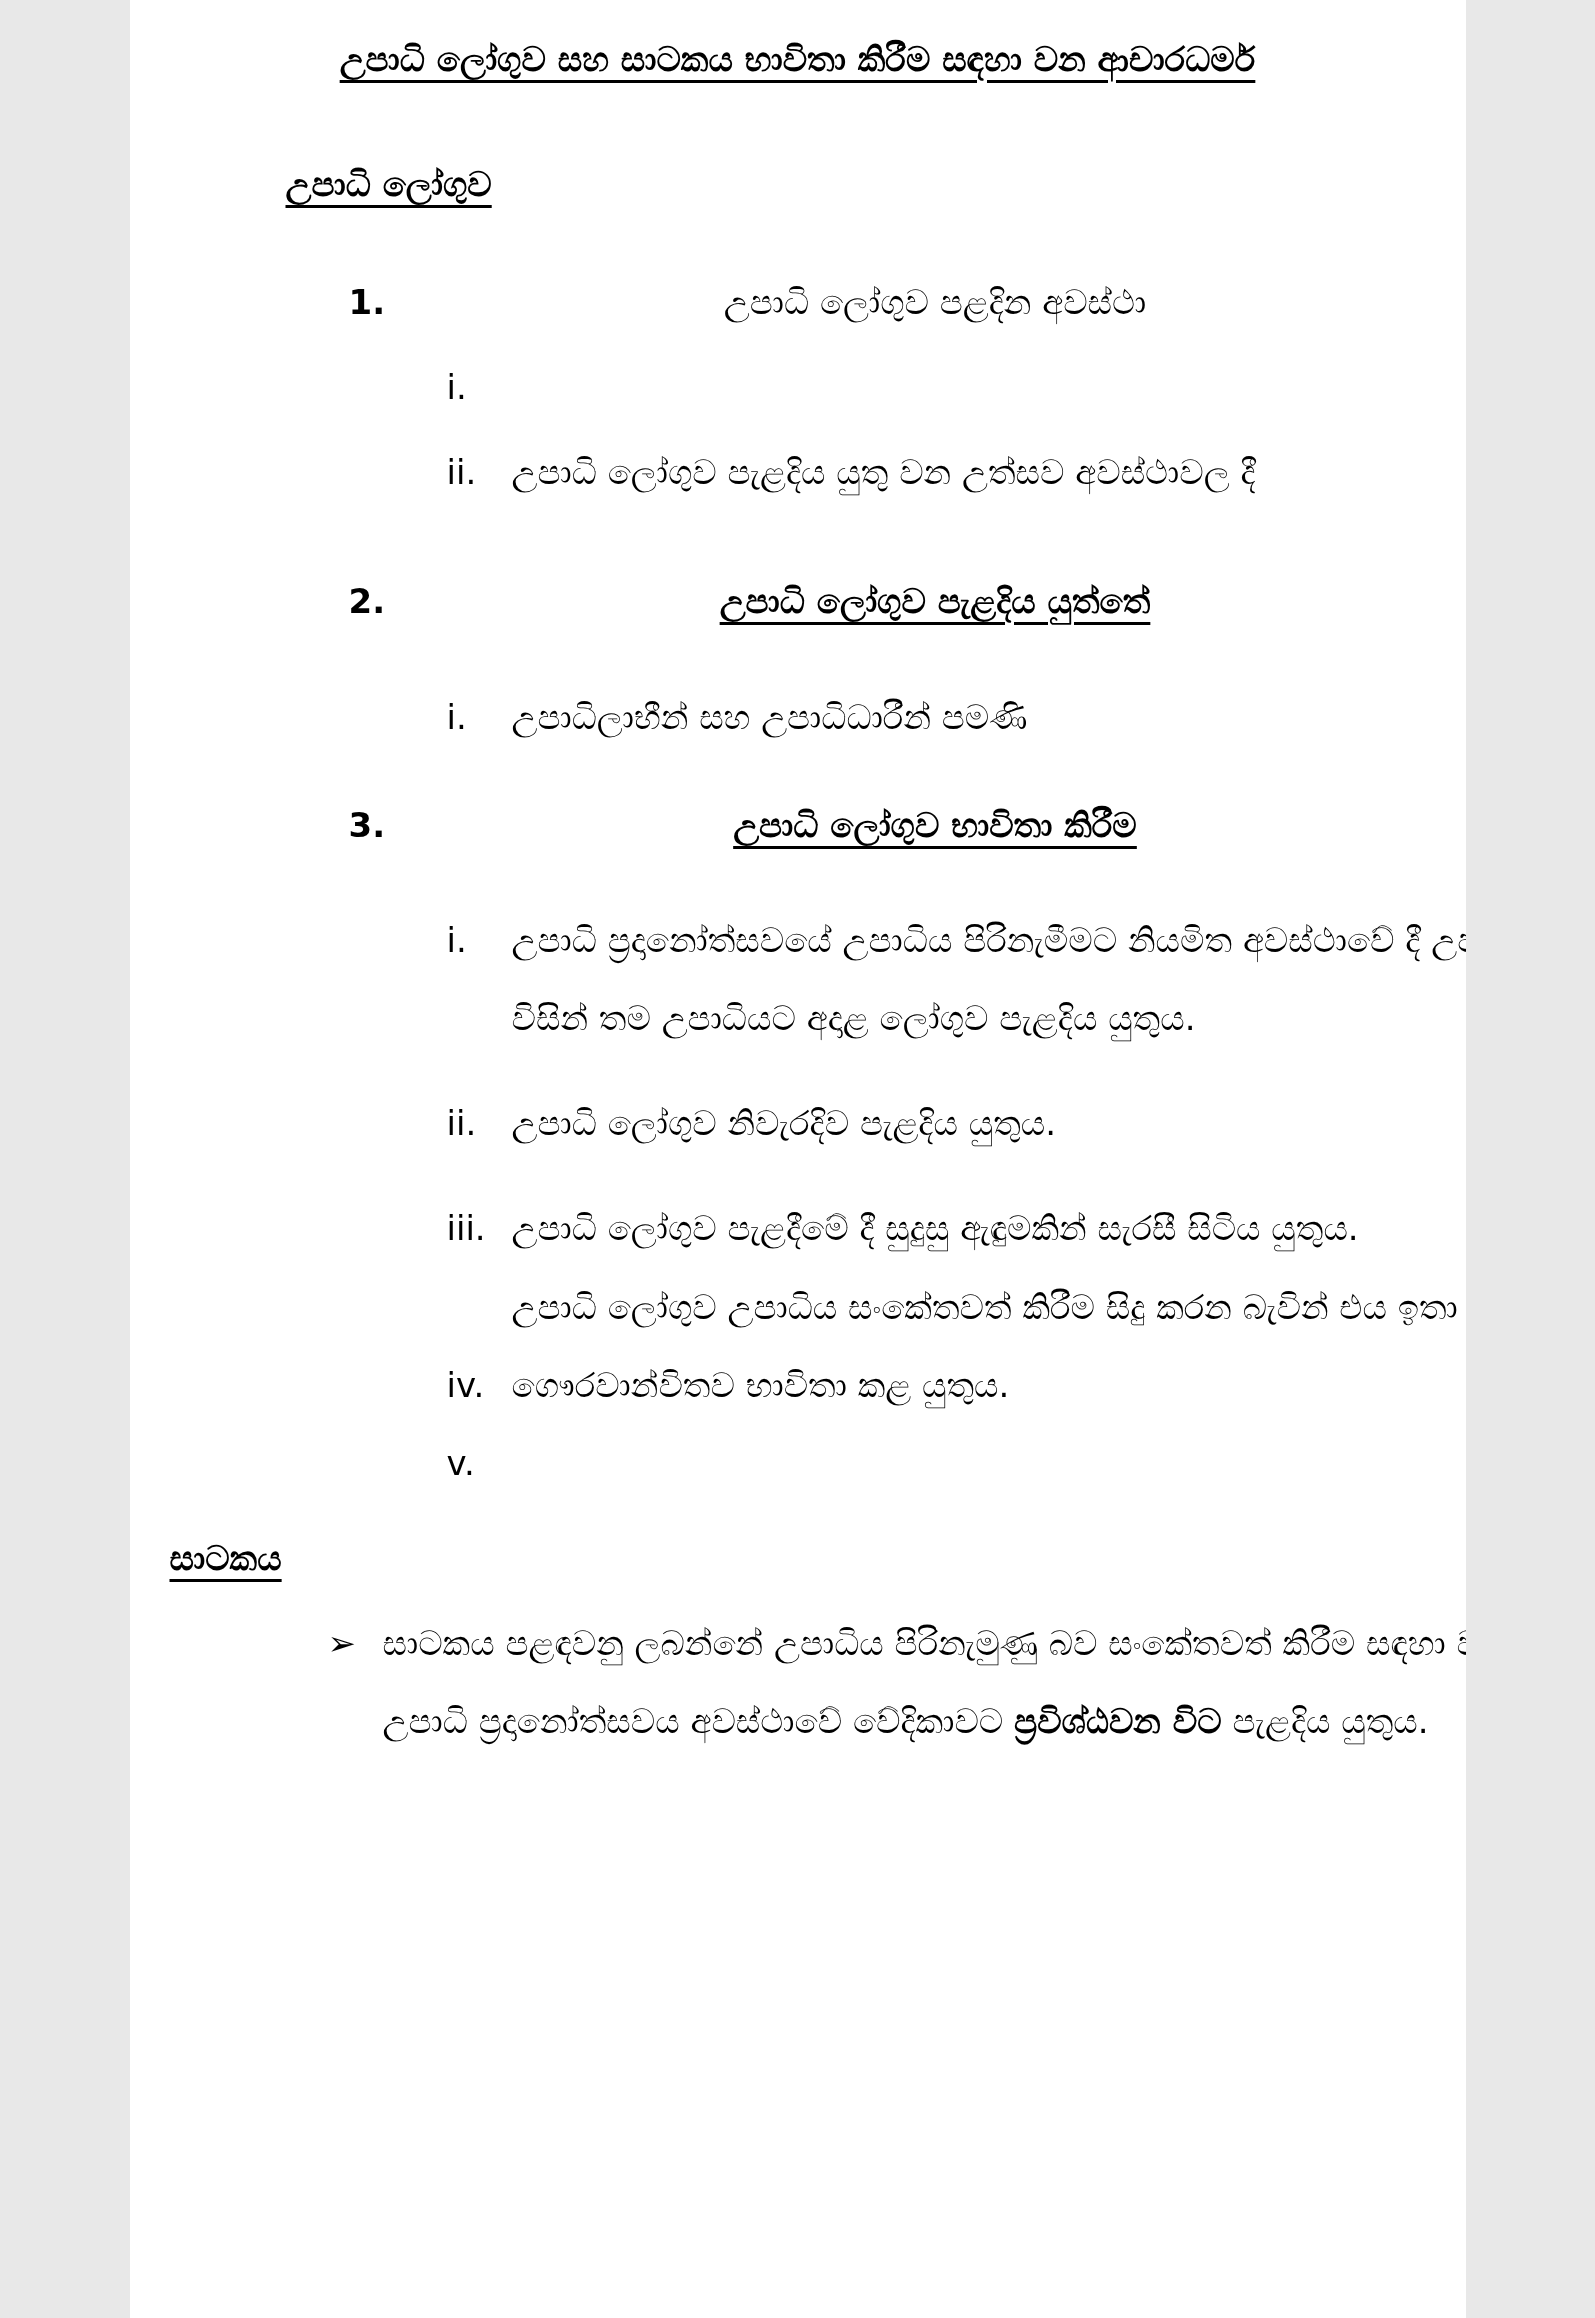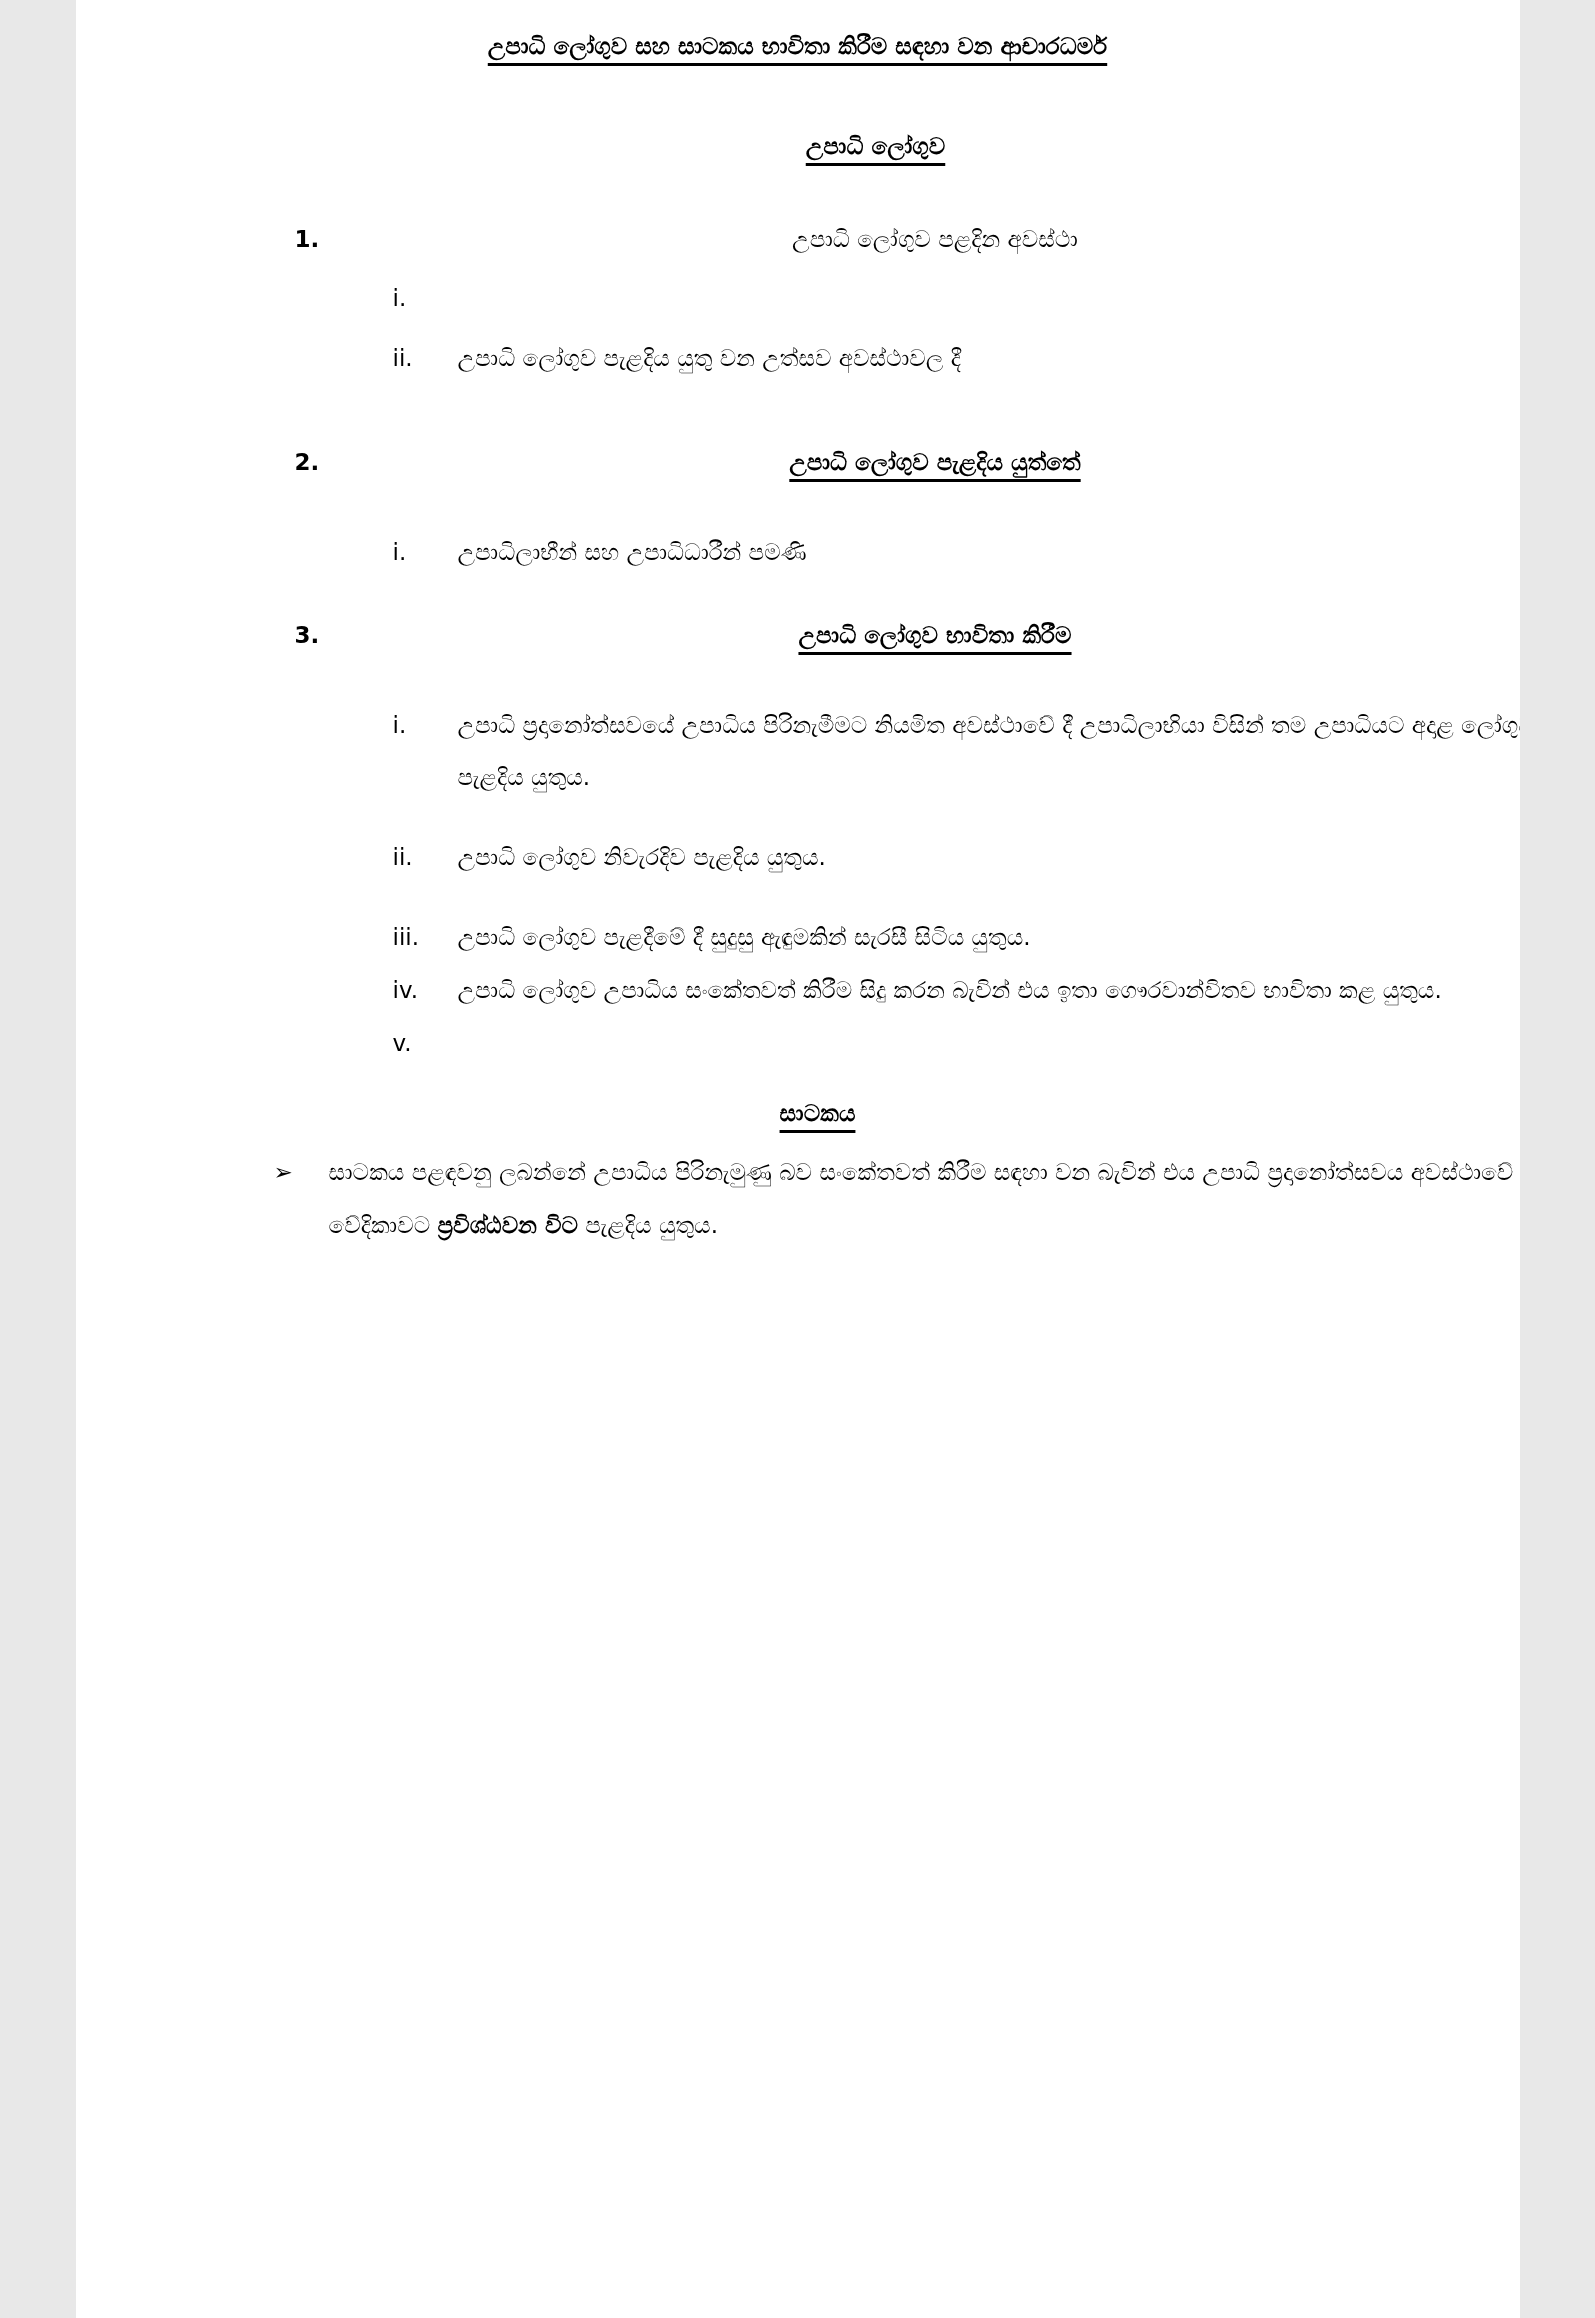--- a/index.html
+++ b/index.html
@@ -2,44 +2,43 @@
 <html style="font-size:10.8px"><head>
 <meta charset="utf-8">
 <style>
   html, body {
     margin: 0;
     padding: 0;
     background: #e8e8e8;
   }
   .doc {
     position: relative;
-    width: 1444px;
+    width: 1336px;
     height: 2319px;
     margin: 0 auto;
     background: #ffffff;
     color: #000000;
     font-family: "DejaVu Sans", sans-serif;
-    font-size: 23px;
+    font-size: 34px;
     line-height: 2.3;
     overflow: hidden;
     box-sizing: border-box;
     padding-top: 20px;
   }
   .title-row {
     text-align: center;
     font-weight: bold;
   }
   .title-row .u {
     text-decoration: underline;
     text-decoration-thickness: 2.7px;
     text-underline-offset: 9.4px;
   }
   .heading {
     font-weight: bold;
-    text-align: center;
   }
   .heading .u {
     text-decoration: underline;
     text-decoration-thickness: 2.7px;
     text-underline-offset: 9.4px;
   }
   .gown-heading {
     margin: 47px 0 0 156px;
   }
   .sash-heading {

